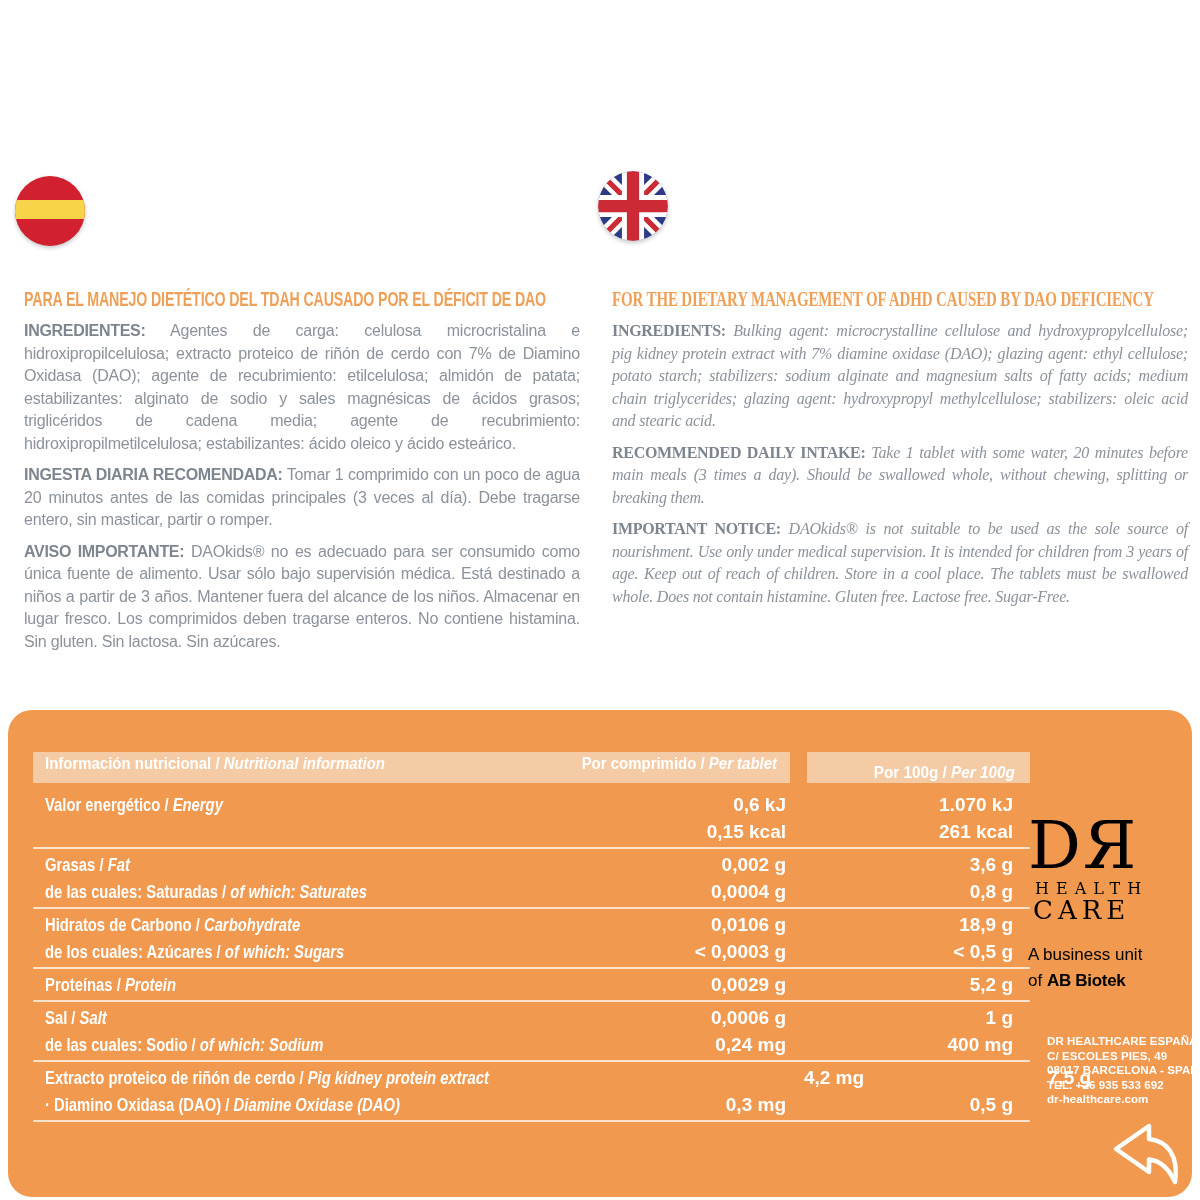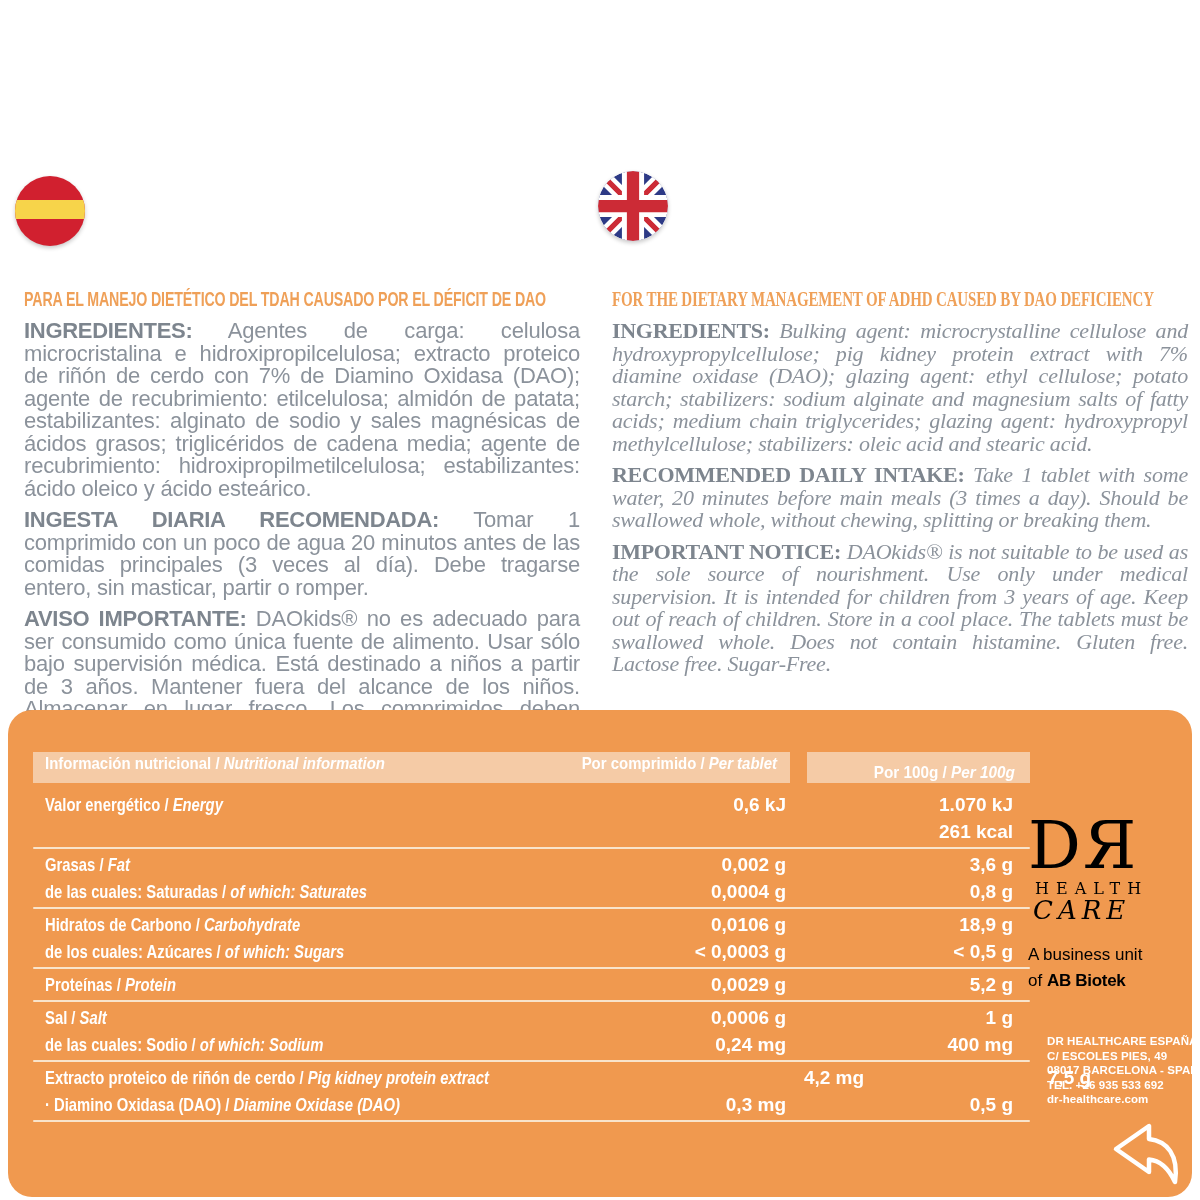--- a/index.html
+++ b/index.html
@@ -27,21 +27,21 @@
   .flag svg{display:block;}
 
   
   .col{position:absolute;top:287px;color:var(--gray);}
   .col-es{left:24px;width:556px;}
   .col-en{left:612px;width:576px;font-family:Liberation Serif, serif;}
   .headline{color:var(--headline);font-weight:bold;font-size:20px;line-height:24px;
             white-space:nowrap;transform-origin:0 50%;margin-bottom:9px;letter-spacing:-.2px;}
   .col-es .headline{transform:scaleX(.71);}
   .col-en .headline{transform:scaleX(.75);}
-  .sec{margin:0 0 9px 0;font-size:22px;line-height:22.5px;text-align:justify;letter-spacing:-.2px;}
+  .sec{margin:0 0 9px 0;font-size:16px;line-height:22.5px;text-align:justify;letter-spacing:-.2px;}
   .sec .lead{font-weight:bold;color:var(--gray-bold);letter-spacing:-.3px;}
   .col-en .sec-text{font-style:italic;}
 
   
   .panel{position:absolute;left:8px;top:710px;width:1184px;height:487px;
          background:var(--orange);border-radius:24px;color:#fff;}
 
   
   .table{position:absolute;left:25px;top:42px;width:997px;}
   .thead{position:relative;height:31px;margin-bottom:8px;font-size:17px;font-weight:bold;}
@@ -62,21 +62,21 @@
   .tval{text-align:right;white-space:nowrap;}
   .tdivider{height:2px;background:var(--divider);margin:2px 0;border-radius:1px;}
 
   
   .branding{position:absolute;left:1020px;top:104px;width:150px;color:#000000;}
   .logo-d{font-family:"DejaVu Serif","Liberation Serif",serif;font-size:66px;line-height:64px;
           letter-spacing:2px;}
   .logo-health{font-family:"DejaVu Serif","Liberation Serif",serif;font-size:16px;line-height:17px;
                letter-spacing:7px;padding-left:7px;margin-top:2px;}
   .logo-care{font-family:"DejaVu Serif","Liberation Serif",serif;font-size:26px;line-height:27px;
-             letter-spacing:5px;padding-left:5px;font-style:italic;}
+             letter-spacing:5px;padding-left:5px;}
   .bunit{font-size:17px;line-height:26px;margin-top:18px;white-space:nowrap;}
   .bunit b{letter-spacing:-.3px;}
   .address{position:absolute;left:1039px;top:324px;width:150px;text-align:left;
            font-size:11.5px;font-weight:bold;line-height:14.5px;color:#fff;letter-spacing:.1px;}
   .address div{white-space:nowrap;}
   .arrow{position:absolute;left:1103px;top:412px;}
 </style>
 </head>
 <body>
 
@@ -127,20 +127,21 @@
         </div>
         <div class="bar2">
           <span class="hcell hright"><span>Por 100g</span> / <span class="en">Per 100g</span></span>
         </div>
       </div>
       <div id="nutrition-body">
           <div class="trow">
             <div class="tlabel"><span>Valor energético</span><span> / </span><span class="en">Energy</span></div>
             <div class="tval">
               <div>0,6 kJ</div>
+              <div>0,15 kcal</div>
             </div>
             <div class="tval">
               <div>1.070 kJ</div>
               <div>261 kcal</div>
             </div>
           </div>
           <div class="tdivider"></div>
           <div class="trow">
             <div class="tlabel"><span>Grasas</span><span> / </span><span class="en">Fat</span></div>
             <div class="tval">

